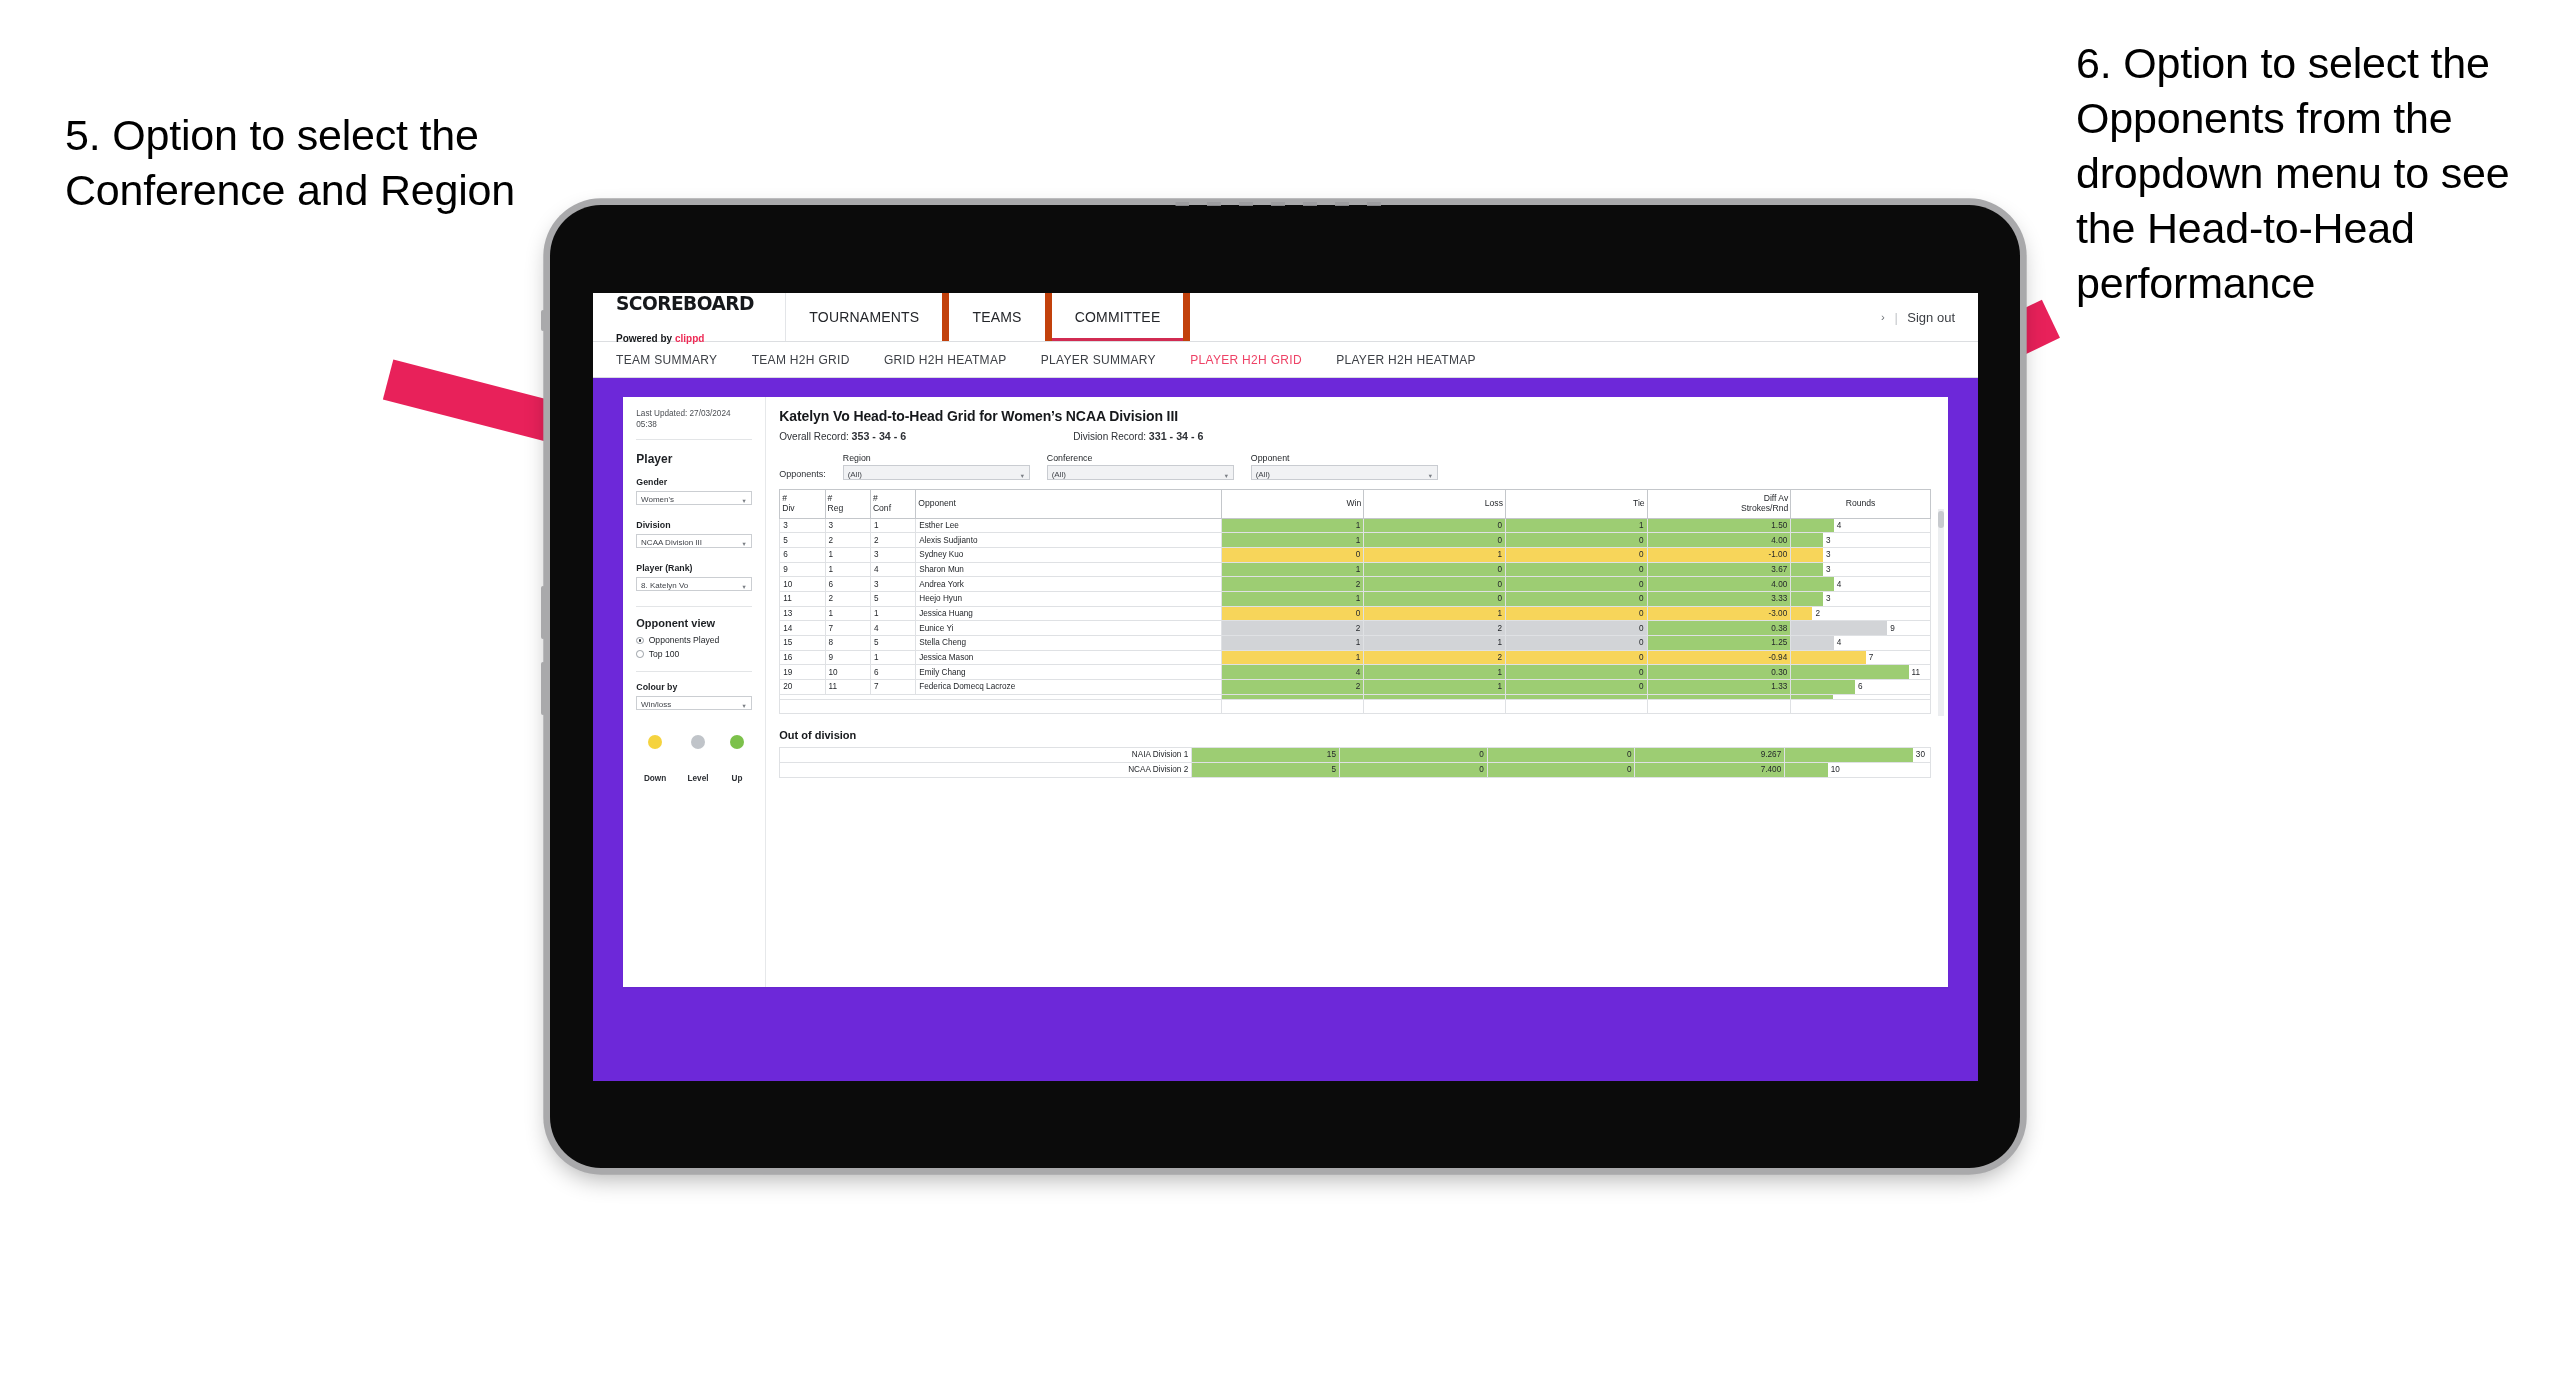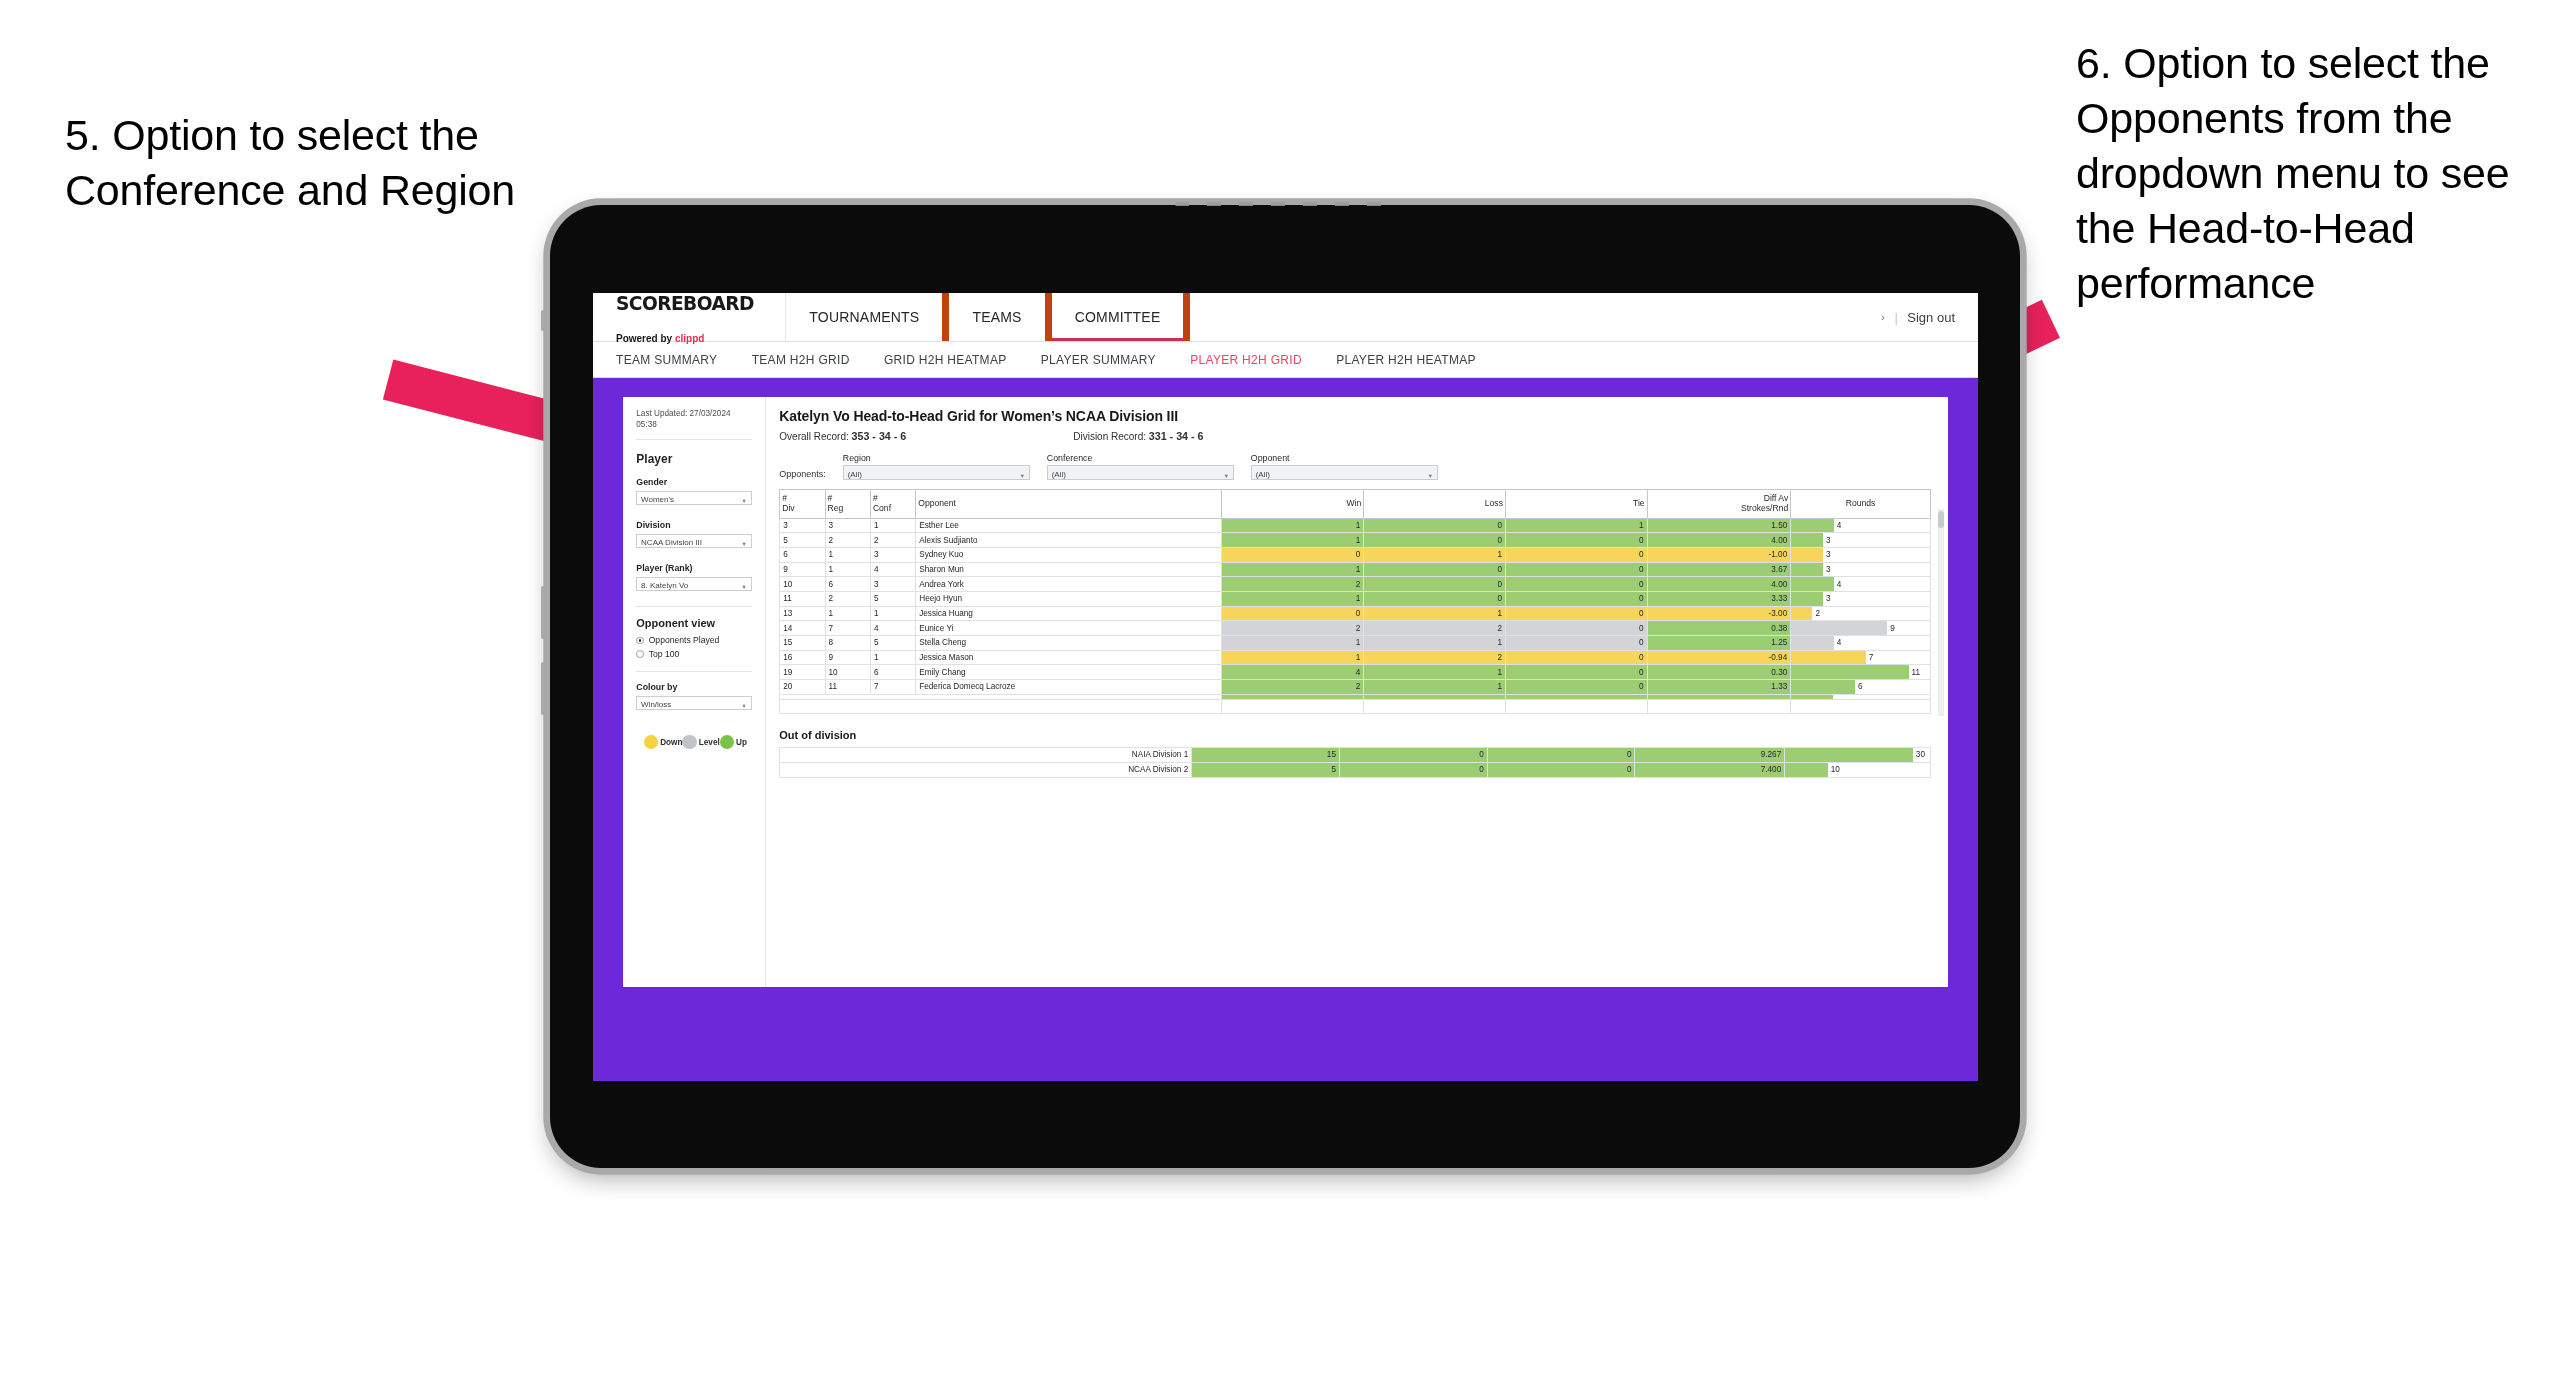--- a/index.html
+++ b/index.html
@@ -91,21 +91,21 @@
   .sel{
     height:14.3px; border:1px solid #cbced2; background:#fff; display:flex; align-items:flex-end;
     padding:0 3.8px; font-size:8px; color:#41444a; justify-content:space-between; cursor:pointer;
   }
   .sel .car{ font-size:5.7px; color:#7b7f85; }
   .fld{ margin-bottom:15px; }
   .radio-row{ display:flex; align-items:center; gap:4.8px; margin-bottom:3.8px; font-size:8.6px; color:#24272b; cursor:pointer; }
   .radio{ width:7.6px; height:7.6px; border-radius:50%; border:1px solid #9aa0a6; background:#fff; position:relative; flex-shrink:0; }
   .radio.on::after{ content:""; position:absolute; inset:1.5px; border-radius:50%; background:#2b2f34; }
   .legend{ display:flex; gap:0; justify-content:space-between; padding:0 7.6px; margin-top:25px; }
-  .leg-item{ display:flex; flex-direction:row; align-items:center; gap:2px; }
+  .leg-item{ display:flex; flex-direction:column; align-items:center; gap:25px; }
   .dot{ width:14.3px; height:14.3px; border-radius:50%; }
   .leg-lbl{ font-size:8.2px; color:#2c2f34; font-weight:600; }
 
   
   #main{ flex:1; padding:11.4px 17px 0 13.3px; min-width:0; }
   #title{ font-size:14px; font-weight:700; color:#16181b; letter-spacing:-0.1px; }
   .records{ display:flex; margin-top:5.7px; font-size:10px; color:#2e3136; }
   .records .rec{ font-weight:400; }
   .records .rec b{ font-weight:700; font-size:10.7px; }
   .records .rec:nth-child(2){ margin-left:167px; }

